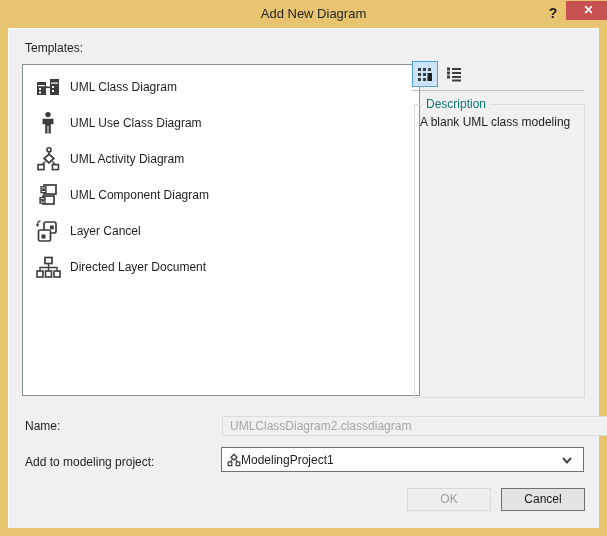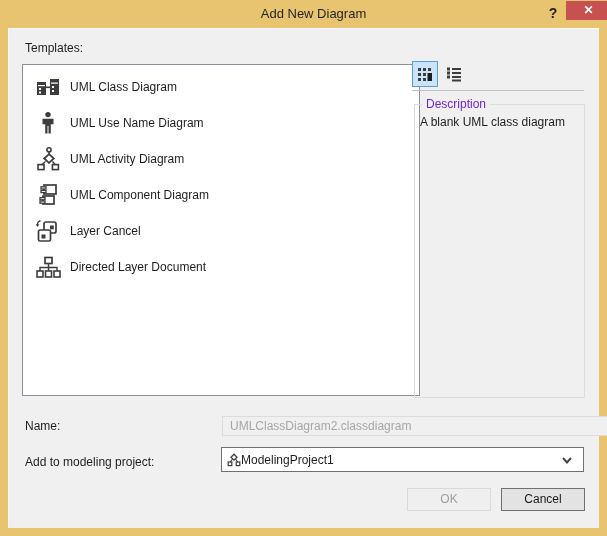--- a/index.html
+++ b/index.html
@@ -24,21 +24,21 @@
   .list-item{display:flex;align-items:center;height:36px;padding-left:12px;}
   .list-item .t-icon{width:26px;height:26px;flex:0 0 26px;}
   .list-item .t-label{margin-left:9px;font-size:12px;color:#1e1e1e;white-space:nowrap;}
   
   .toggle-btn{position:absolute;width:26px;height:26px;display:flex;align-items:center;justify-content:center;}
   .toggle-icons{left:404px;top:33px;background:#cbe4f9;border:1px solid #55a0da;}
   .toggle-list{left:433px;top:33px;background:transparent;border:1px solid transparent;}
   .panel-separator{position:absolute;left:404px;top:62px;width:172px;height:1px;background:#bfbfbf;}
   .groupbox{position:absolute;left:406px;top:76px;width:171px;height:294px;border:1px solid #dcdcdc;}
   .groupbox-label{position:absolute;top:-8px;left:7px;background:#f0f0f0;padding:0 4px;
-                  font-size:12px;color:#6d28d9;}
+                  font-size:12px;color:#0f766e;}
   .desc-text{padding:10px 6px 0 5px;font-size:12px;color:#1e1e1e;}
   
   .name-label{left:17px;top:391px;}
   .name-input{position:absolute;left:214px;top:388px;width:428px;height:20px;background:#f0f0f0;
               border:1px solid #dcdcdc;color:#a6a6a6;font-size:12px;padding:0 7px;}
   
   .combo-label{left:17px;top:427px;}
   .combobox{position:absolute;left:213px;top:419px;width:363px;height:25px;background:#ffffff;
             border:1px solid #707070;display:flex;align-items:center;padding-left:5px;cursor:default;}
   .combo-icon{width:14px;height:14px;flex:0 0 14px;}
@@ -163,21 +163,21 @@
       <div class="list-item">
         <svg class="t-icon">
             <use href="#sym-uml-class"></use>
           </svg>
         <span class="t-label">UML Class Diagram</span>
       </div>
       <div class="list-item">
         <svg class="t-icon">
             <use href="#sym-uml-usecase"></use>
           </svg>
-        <span class="t-label">UML Use Name Diagram</span>
+        <span class="t-label">UML Use Class Diagram</span>
       </div>
       <div class="list-item">
         <svg class="t-icon">
             <use href="#sym-uml-activity"></use>
           </svg>
         <span class="t-label">UML Activity Diagram</span>
       </div>
       <div class="list-item">
         <svg class="t-icon">
             <use href="#sym-uml-component"></use>
@@ -205,21 +205,21 @@
     </div>
     <div class="toggle-btn toggle-list">
       <svg width="16" height="16">
           <use href="#sym-list-view"></use>
         </svg>
     </div>
     <div class="panel-separator"></div>
 
     <div class="groupbox">
       <div class="groupbox-label">Description</div>
-      <div class="desc-text">A blank UML class diagram</div>
+      <div class="desc-text">A blank UML class modeling</div>
     </div>
 
     <div class="lbl name-label">Name:</div>
     <input class="name-input" type="text" disabled="" value="UMLClassDiagram2.classdiagram" style="">
 
     <div class="lbl combo-label">Add to modeling project:</div>
     <div class="combobox">
       <svg class="combo-icon">
           <use href="#sym-modeling-project"></use>
         </svg>

